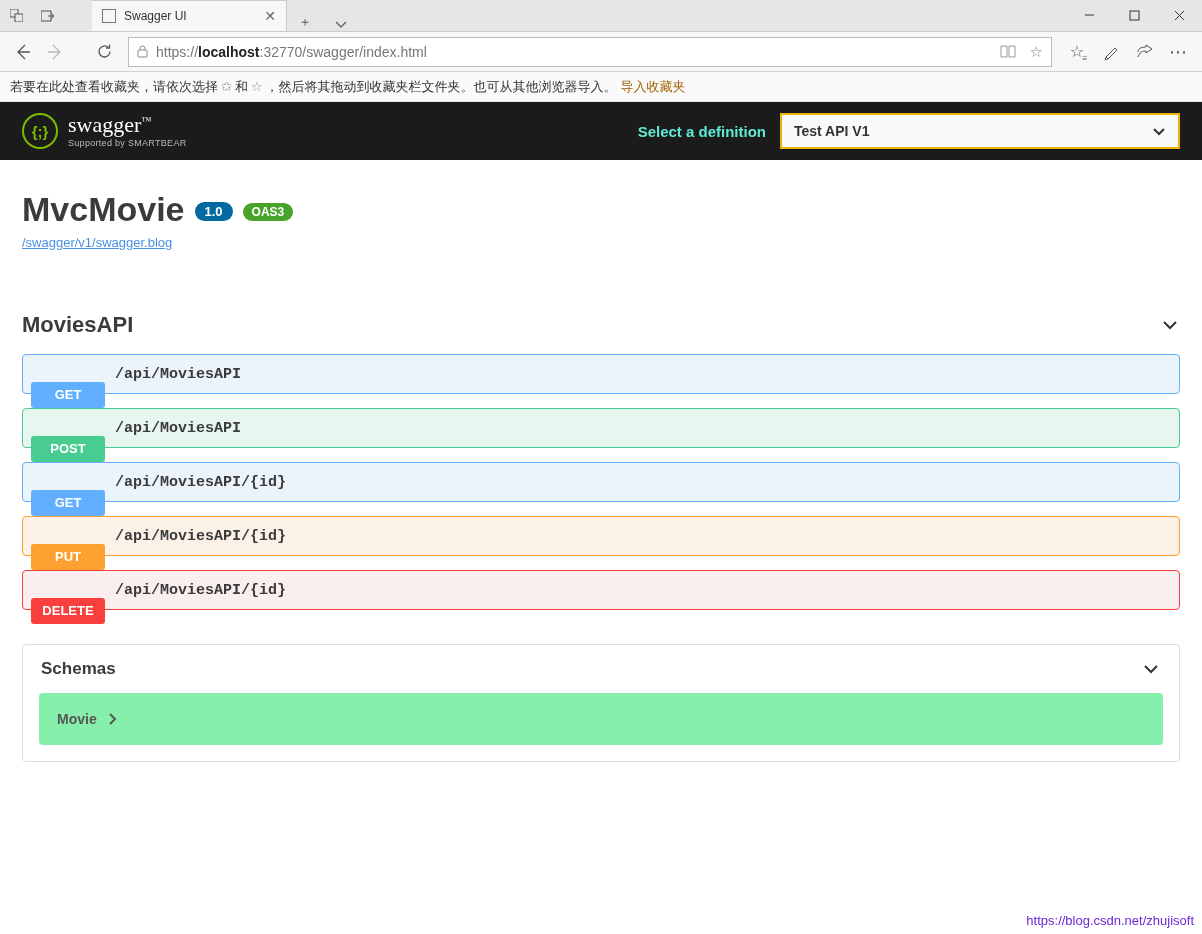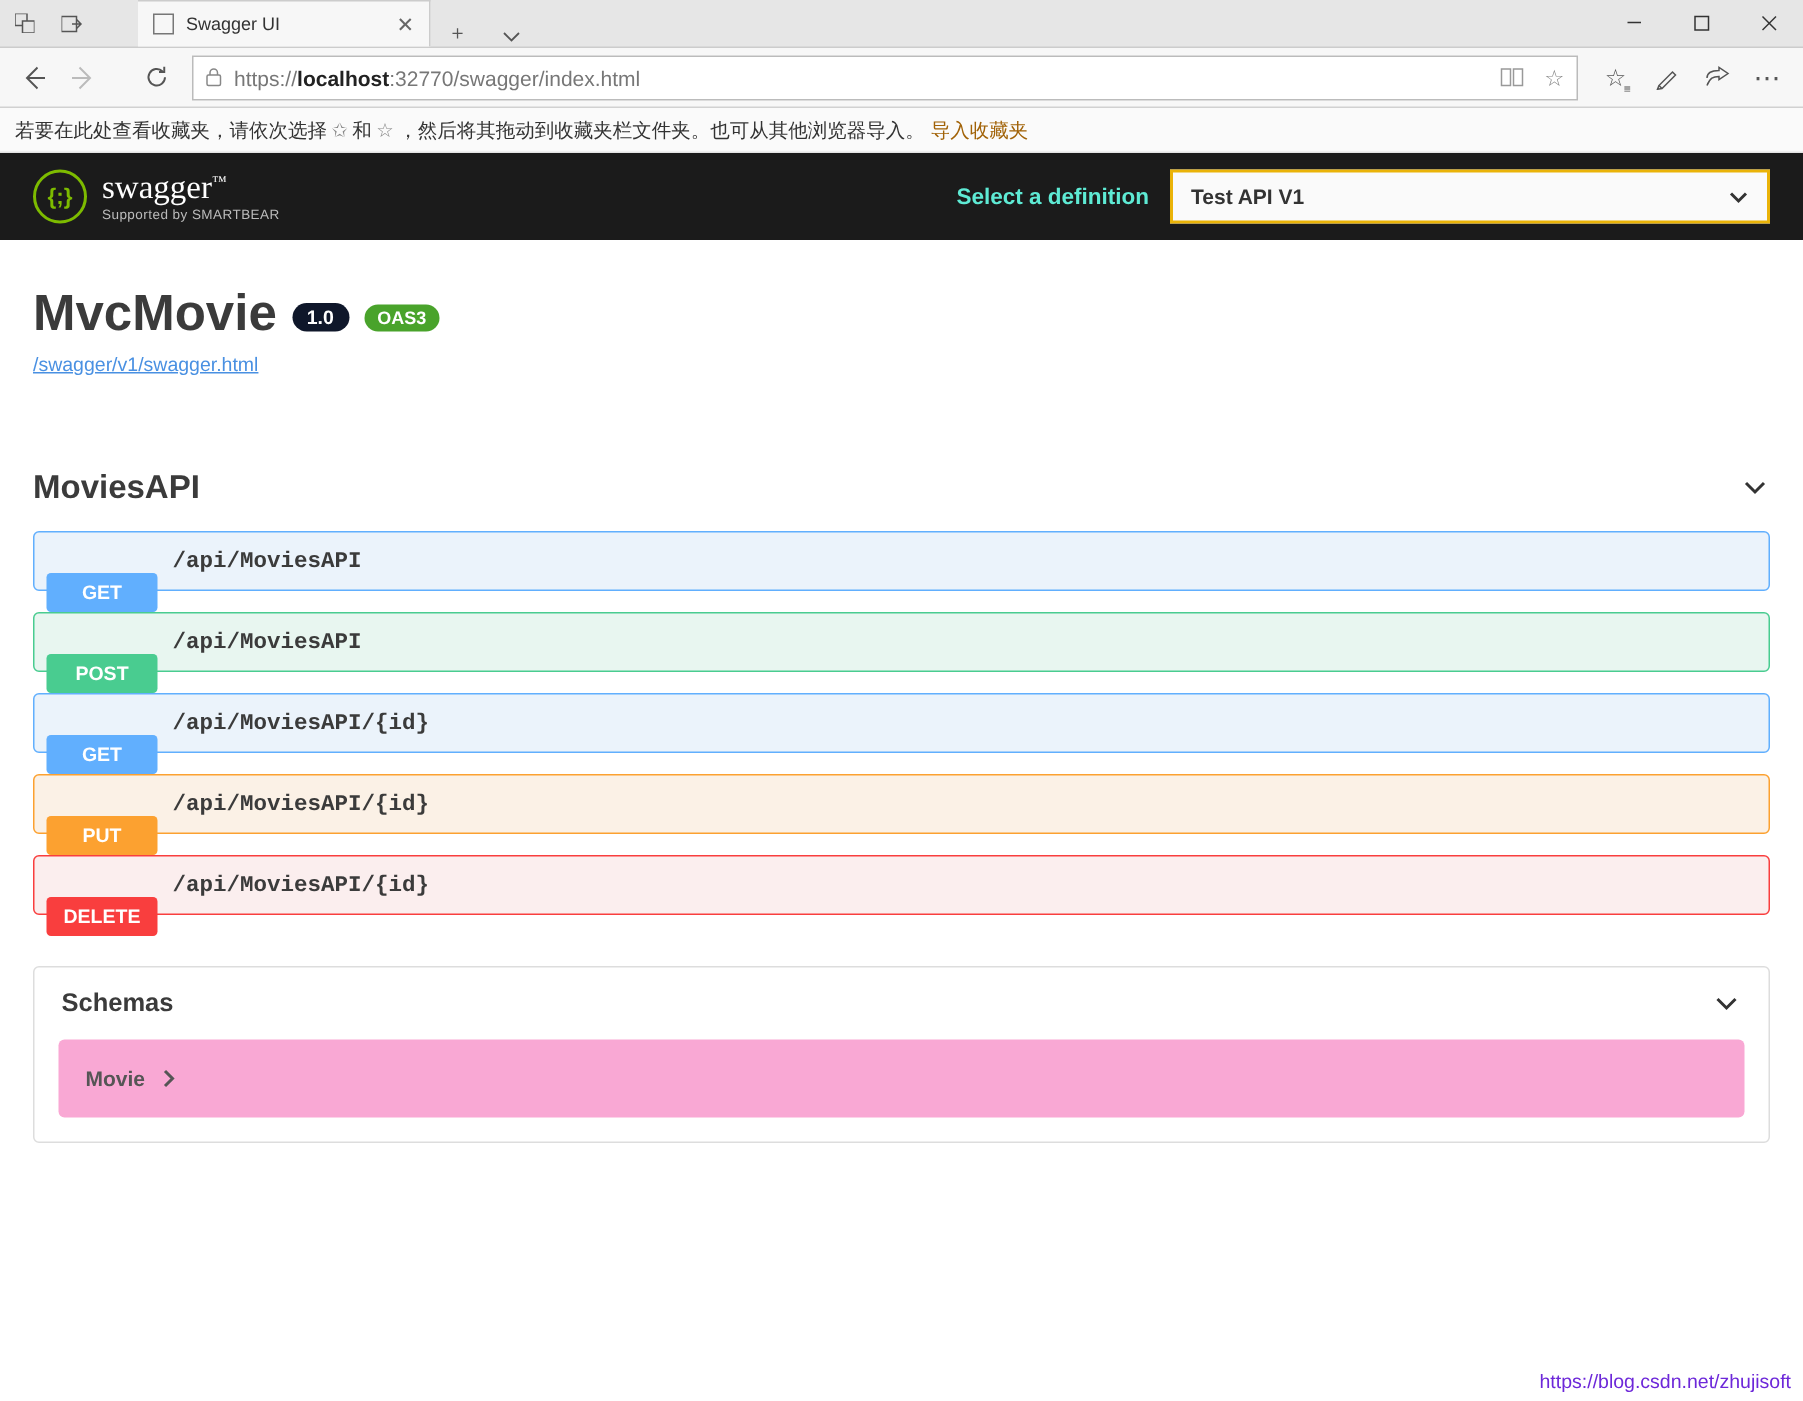--- a/index.html
+++ b/index.html
@@ -36,40 +36,40 @@
 .sh-brand { color:#fff; font-family:Georgia,serif; font-size:22px; line-height:1; }
 .sh-brand sup{font-size:10px;}
 .sh-sub { color:#bbb; font-size:9px; margin-top:2px; letter-spacing:.3px;}
 .sh-right { display:flex; align-items:center; gap:14px;}
 .sh-label { color:#5eead4; font-weight:700; font-size:15px;}
 .sh-select { width:400px; height:36px; border:2px solid #eab308; background:#fafafa; display:flex; align-items:center; justify-content:space-between; padding:0 12px; font-weight:700; color:#333; font-size:14px;}
 
 .page { padding:30px 22px 0 22px; background:#fff;}
 .api-title-row { display:flex; align-items:center; gap:10px;}
 .api-title { font-size:34px; font-weight:700; color:#3b3b3b; font-family:Arial,sans-serif;}
-.badge-ver { background:#0f172a; color:#fff; font-size:13px; font-weight:700; padding:2px 10px; border-radius:14px; margin-top:4px;}
+.badge-ver { background:#0369a1; color:#fff; font-size:13px; font-weight:700; padding:2px 10px; border-radius:14px; margin-top:4px;}
 .badge-oas { background:#49a32b; color:#fff; font-size:12px; font-weight:700; padding:2px 9px; border-radius:14px; margin-top:4px;}
 .swagger-link { color:#4990e2; font-size:13px; margin-top:6px; display:inline-block;}
 
 .tag-row { display:flex; align-items:center; justify-content:space-between; margin-top:62px; padding-bottom:6px; cursor:pointer;}
 .tag-name { font-size:22px; font-weight:700; color:#3b3b3b;}
 .chev { font-size:20px; color:#333;}
 .ops { margin-top:10px;}
 .op { border:1px solid; border-radius:4px; display:flex; align-items:center; height:40px; padding:0 8px; margin-bottom:14px; cursor:pointer;}
 .op .method { color:#fff; font-size:13px; font-weight:700; width:74px; height:26px; border-radius:3px; display:flex; align-items:center; justify-content:center; margin-right:10px; font-family:Arial,sans-serif;margin-top:41px;}
 .op .path { font-family:"Consolas","Courier New",monospace; font-weight:600; font-size:15px; color:#3b3b3b;}
 .op.get { background:#ebf3fb; border-color:#61affe;} .op.get .method{background:#61affe;}
 .op.post { background:#e8f6f0; border-color:#49cc90;} .op.post .method{background:#49cc90;}
 .op.put { background:#fbf1e6; border-color:#fca130;} .op.put .method{background:#fca130;}
 .op.delete { background:#fbeeee; border-color:#f93e3e;} .op.delete .method{background:#f93e3e;}
 
 .schemas-box { border:1px solid #ddd; border-radius:4px; margin-top:34px;}
 .schemas-head { display:flex; align-items:center; justify-content:space-between; padding:14px 18px; cursor:pointer;}
 .schemas-head .sh-title{ font-size:17px; font-weight:700; color:#3b3b3b;}
-.schema-item { background:#f9a8d4; margin:0 16px 16px 16px; border-radius:4px; padding:18px 18px; font-size:14px; font-weight:700; color:#555; display:flex; align-items:center; gap:10px; cursor:pointer;}
+.schema-item { background:#86efac; margin:0 16px 16px 16px; border-radius:4px; padding:18px 18px; font-size:14px; font-weight:700; color:#555; display:flex; align-items:center; gap:10px; cursor:pointer;}
 
 .watermark { position:absolute; right:8px; bottom:6px; color:#6d28d9; font-size:13px;}
 
 svg{display:block;}
 </style>
 </head>
 <body>
 
 <div class="titlebar">
   <div class="tb-btn">
@@ -199,21 +199,21 @@
     </div>
   </div>
 </div>
 
 <div class="page">
   <div class="api-title-row">
     <div class="api-title">MvcMovie</div>
     <div class="badge-ver">1.0</div>
     <div class="badge-oas">OAS3</div>
   </div>
-  <a href="#" class="swagger-link">/swagger/v1/swagger.html</a>
+  <a href="#" class="swagger-link">/swagger/v1/swagger.blog</a>
 
   <div class="tag-row">
     <div class="tag-name">MoviesAPI</div>
     <div class="chev">
         <svg width="20" height="20" viewBox="0 0 20 20">
           <path d="M4 7 L10 13 L16 7" fill="none" stroke="#333" stroke-width="2"></path>
         </svg>
       </div>
   </div>
 

